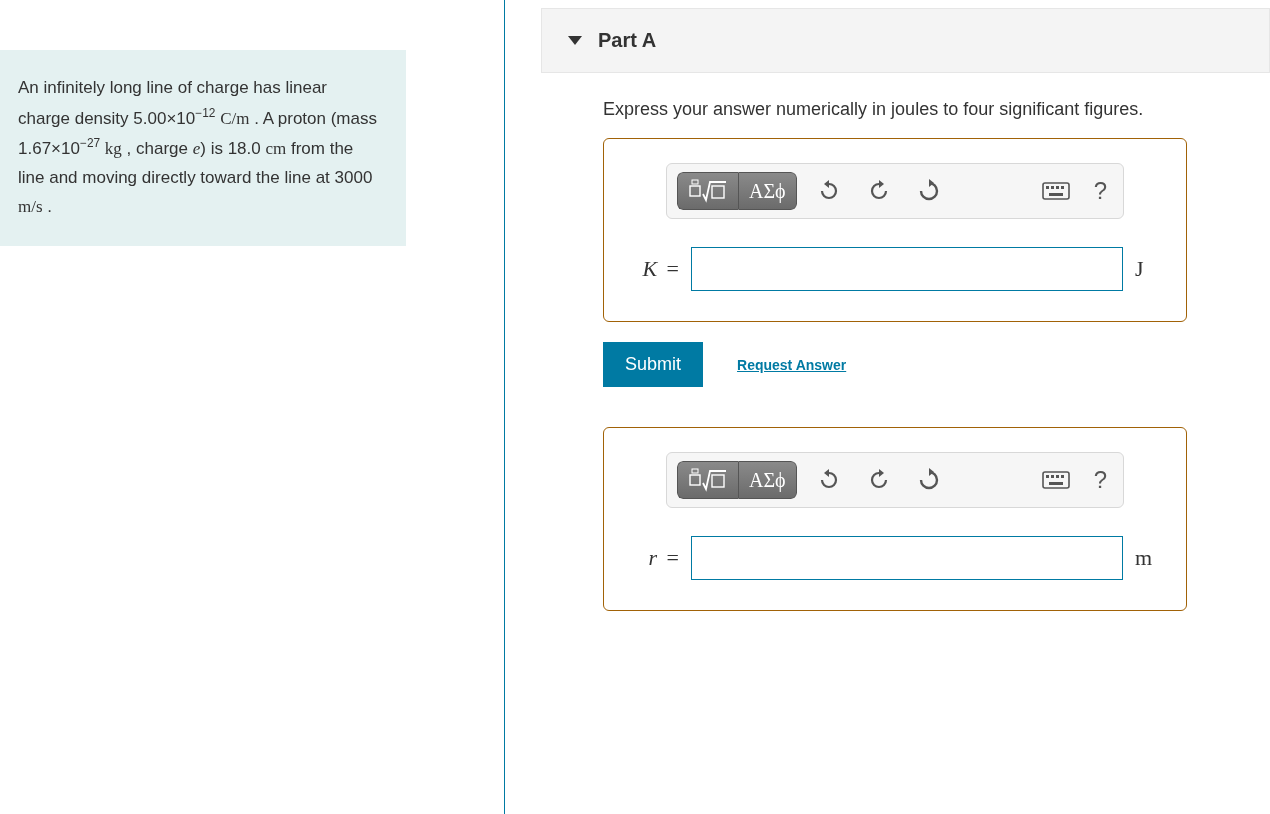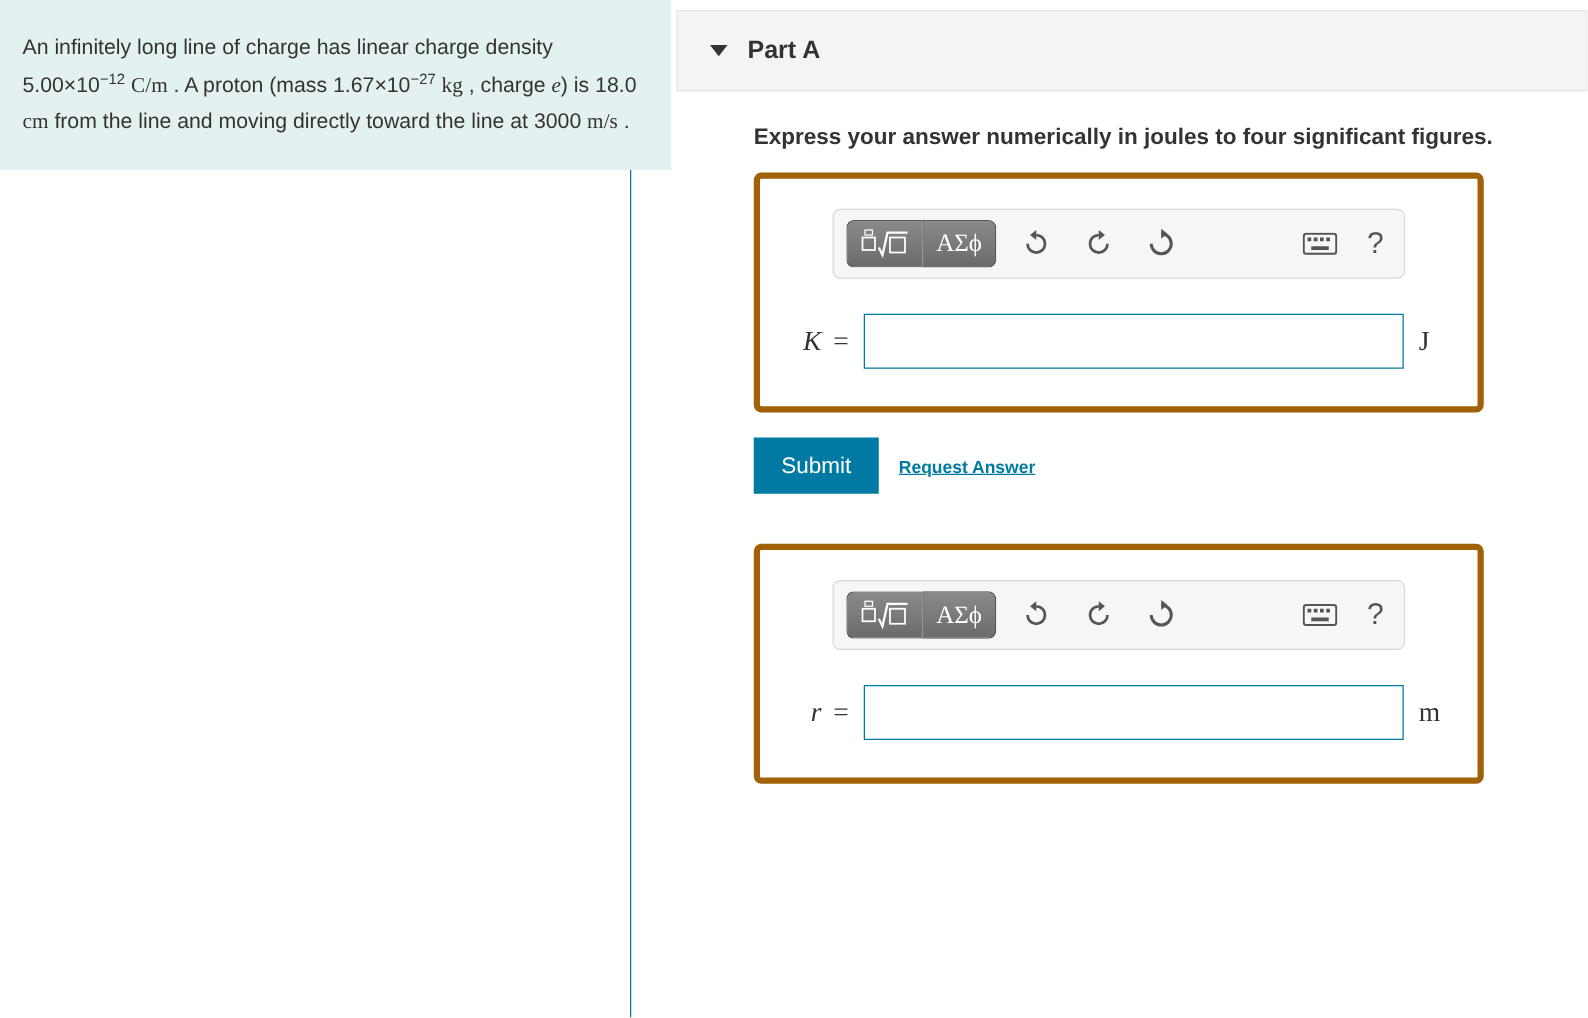--- a/index.html
+++ b/index.html
@@ -13,21 +13,22 @@
     width: 1270px;
     overflow: hidden;
   }
   .left-col {
     width: 505px;
     padding: 0;
     border-right: 1px solid #007aa3;
     flex-shrink: 0;
   }
   .problem-box {
-    width: 537px;
+    margin-top: 50px;
+    width: 406px;
     background: #e4f1f1;
     padding: 24px 24px 24px 18px;
     font-size: 17px;
     line-height: 1.7;
     color: #333;
   }
   .right-col {
     flex: 1;
     padding: 8px 0 0 36px;
   }
@@ -52,25 +53,25 @@
   .part-title {
     font-size: 20px;
     font-weight: bold;
     color: #333;
   }
   .question, .instruction {
     font-size: 18px;
     margin: 0 0 14px 0;
     padding-left: 62px;
   }
-  .instruction { font-weight: bold; margin-bottom: 18px; }
+  .instruction { font-weight: normal; margin-bottom: 18px; }
 
   .answer-block {
     margin-left: 62px;
-    border: 5px solid #a16207;
+    border: 1px solid #a16207;
     border-radius: 6px;
     width: 584px;
     padding: 24px 18px 30px 18px;
   }
   .toolbar {
     margin: 0 auto 28px auto;
     width: 458px;
     background: #f6f6f6;
     border: 1px solid #d8d8d8;
     border-radius: 6px;
@@ -132,21 +133,21 @@
   }
   .unit {
     font-family: 'Times New Roman', serif;
     font-size: 22px;
     min-width: 24px;
   }
   .btn-row {
     margin: 20px 0 40px 62px;
     display: flex;
     align-items: center;
-    gap: 16px;
+    gap: 34px;
   }
   .submit-btn {
     background: #007aa3;
     color: #fff;
     border: none;
     padding: 12px 22px;
     font-size: 18px;
     cursor: pointer;
   }
   .req-ans {

